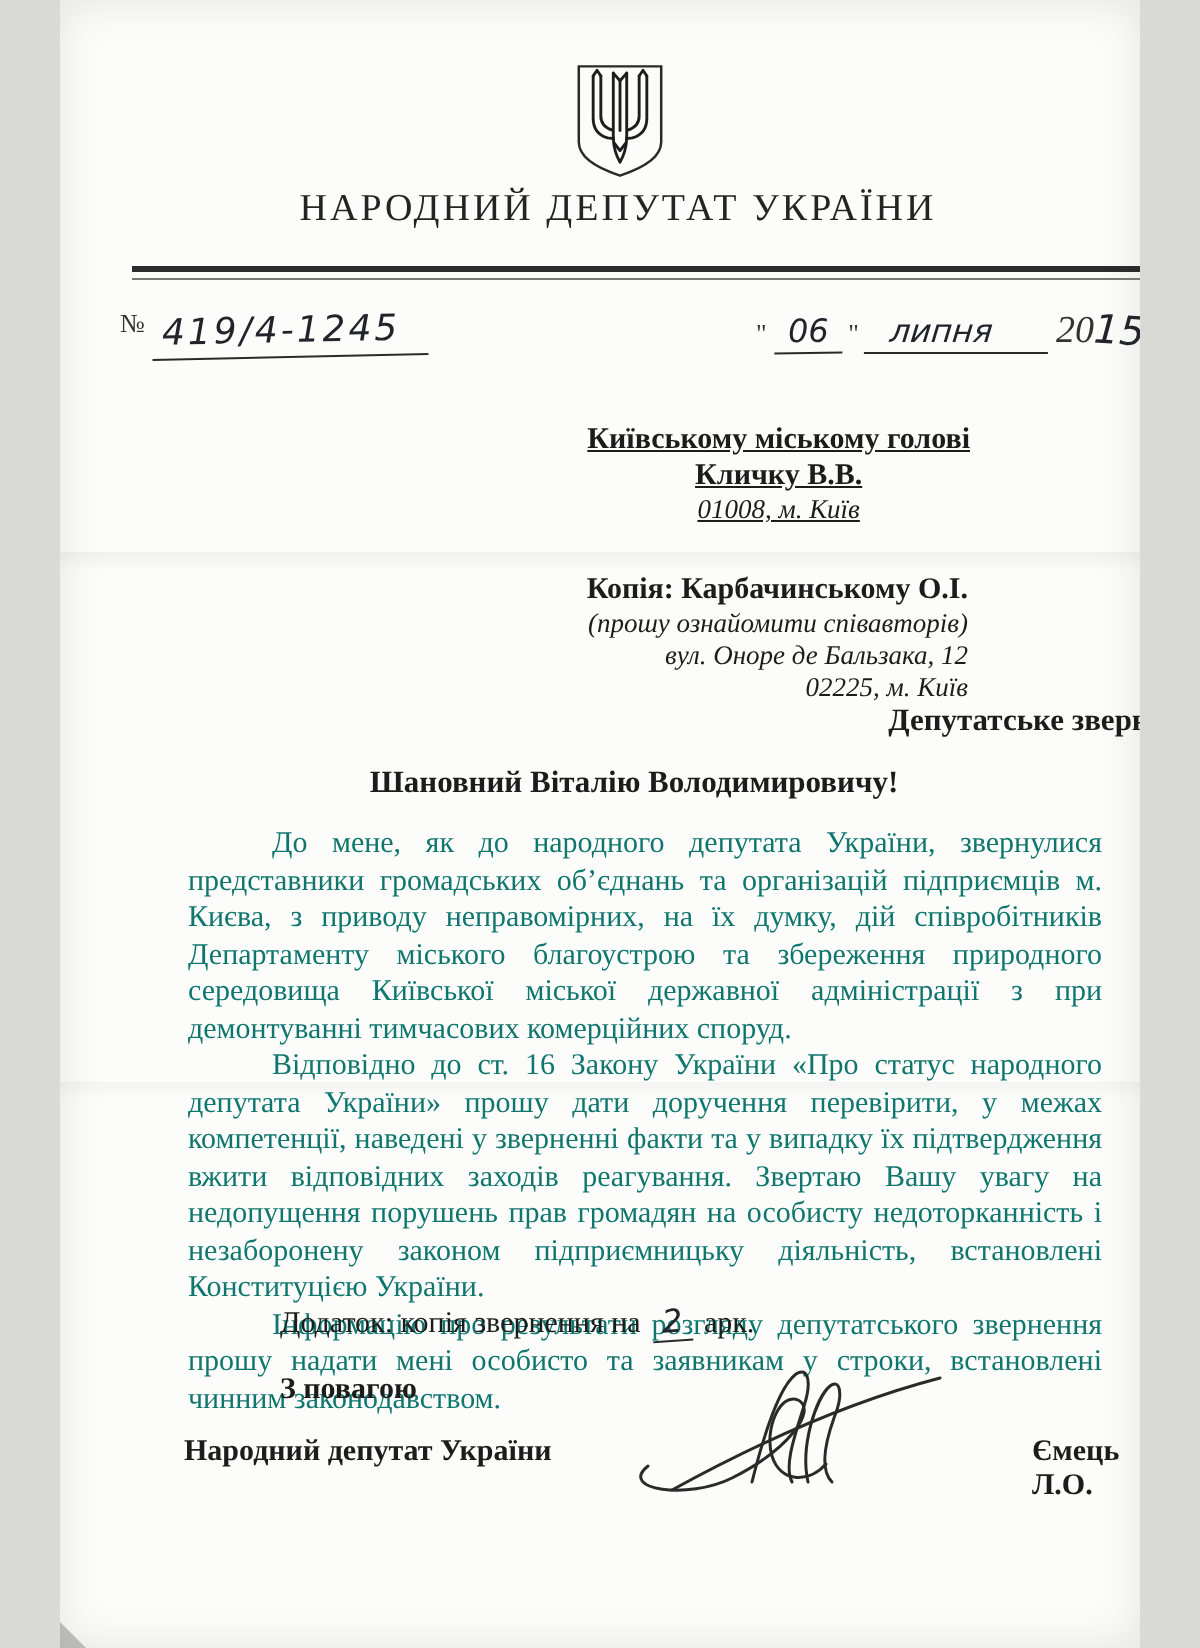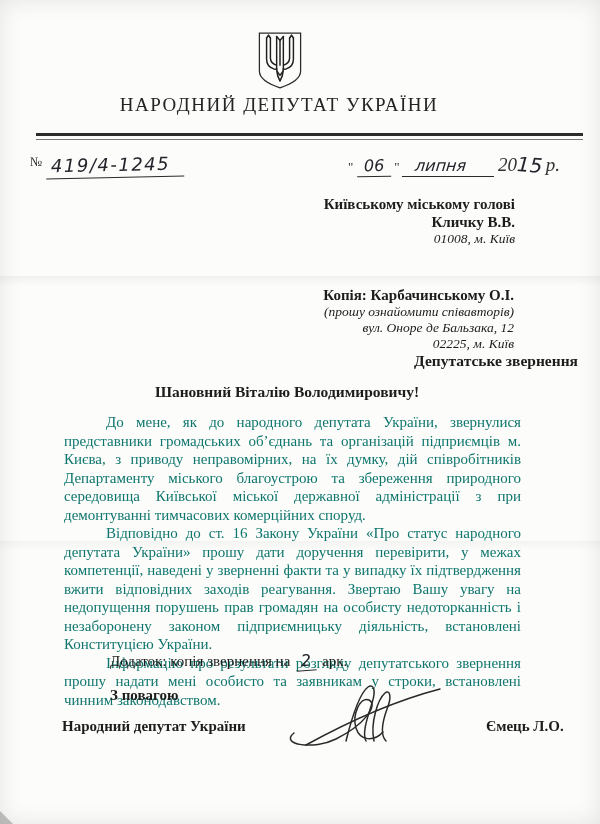--- a/index.html
+++ b/index.html
@@ -1,17 +1,17 @@
 <!DOCTYPE html>
 <html><head>
 <meta charset="utf-8">
 <style>
   html,body{margin:0;padding:0;background:#d9d9d6;}
   .page{
-    position:relative;width:600px;height:824px;margin:0 auto;
+    position:relative;width:540px;height:824px;margin:0 auto;
     background:#fcfcfa;overflow:hidden;
     font-family:"Liberation Serif",serif;color:#1c1c1c;
     box-shadow:inset 0 0 22px rgba(100,100,100,.16);
   }
   .crease{position:absolute;left:0;width:600px;pointer-events:none;}
   .crease-1{top:276px;height:10px;background:linear-gradient(180deg,rgba(140,140,140,.10),rgba(140,140,140,0));}
   .crease-2{top:541px;height:9px;background:linear-gradient(180deg,rgba(140,140,140,.08),rgba(140,140,140,0));}
   .corner-mark{position:absolute;left:0;bottom:0;width:0;height:0;
     border-bottom:13px solid rgba(90,90,90,.35);border-right:13px solid transparent;}
   .emblem{position:absolute;left:257px;top:31px;width:46px;height:59px;}
@@ -26,21 +26,21 @@
   .no-sym{font-size:13px;color:#333;display:inline-block;vertical-align:5px;}
   .hand{font-family:"DejaVu Sans",sans-serif;font-style:italic;color:#23232b;}
   .ref-num{display:inline-block;font-size:18px;letter-spacing:1.5px;
     border-bottom:1.4px solid #2a2a2a;padding:0 14px 2px 5px;transform:rotate(-1.2deg);}
   .ref-right{position:absolute;left:348px;top:5px;font-size:13px;color:#333;white-space:nowrap;}
   .day{display:inline-block;font-size:16px;border-bottom:1.3px solid #2a2a2a;padding:0 7px 1px;transform:rotate(-1deg);}
   .month{display:inline-block;font-size:16px;border-bottom:1.3px solid #2a2a2a;
     padding:0 22px 1px 12px;min-width:58px;transform:skewX(-6deg);}
   .yr{font-size:19px;font-style:italic;}
   .yr-hand{font-size:20px;line-height:1;display:inline-block;transform:rotate(4deg);position:relative;top:1px;}
-  .recipient{position:absolute;top:195px;right:85px;text-align:right;line-height:1.2;white-space:nowrap;}
+  .recipient{position:absolute;top:211px;right:85px;text-align:center;line-height:1.2;white-space:nowrap;text-decoration:underline;}
   .copy-block{position:absolute;top:287px;right:86px;text-align:right;line-height:1.16;white-space:nowrap;}
   .addr-b{font-weight:bold;font-size:15px;}
   .addr-i{font-style:italic;font-size:13.5px;}
   .subject{position:absolute;top:352px;left:4px;width:574px;text-align:right;font-weight:bold;font-size:15.5px;}
   .salutation{position:absolute;top:383px;left:0;width:574px;text-align:center;font-weight:bold;font-size:15.5px;}
   .body-text{position:absolute;top:413px;left:64px;width:457px;text-align:justify;font-size:15px;line-height:18.5px;color:#0f766e;}
   .body-text p{margin:0;text-indent:42px;}
   .attachment{position:absolute;top:651px;left:110px;font-size:15px;white-space:nowrap;}
   .pages{display:inline-block;font-size:16px;border-bottom:1.3px solid #2a2a2a;padding:0 5px 0;margin:0 2px;transform:rotate(-4deg);}
   .regards{position:absolute;top:687px;left:110px;font-weight:bold;font-size:15px;}

